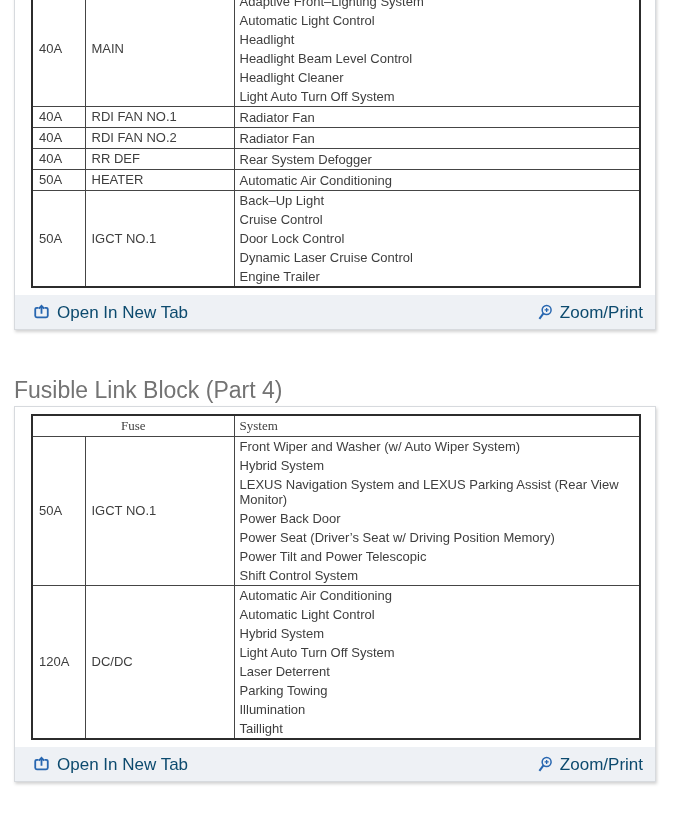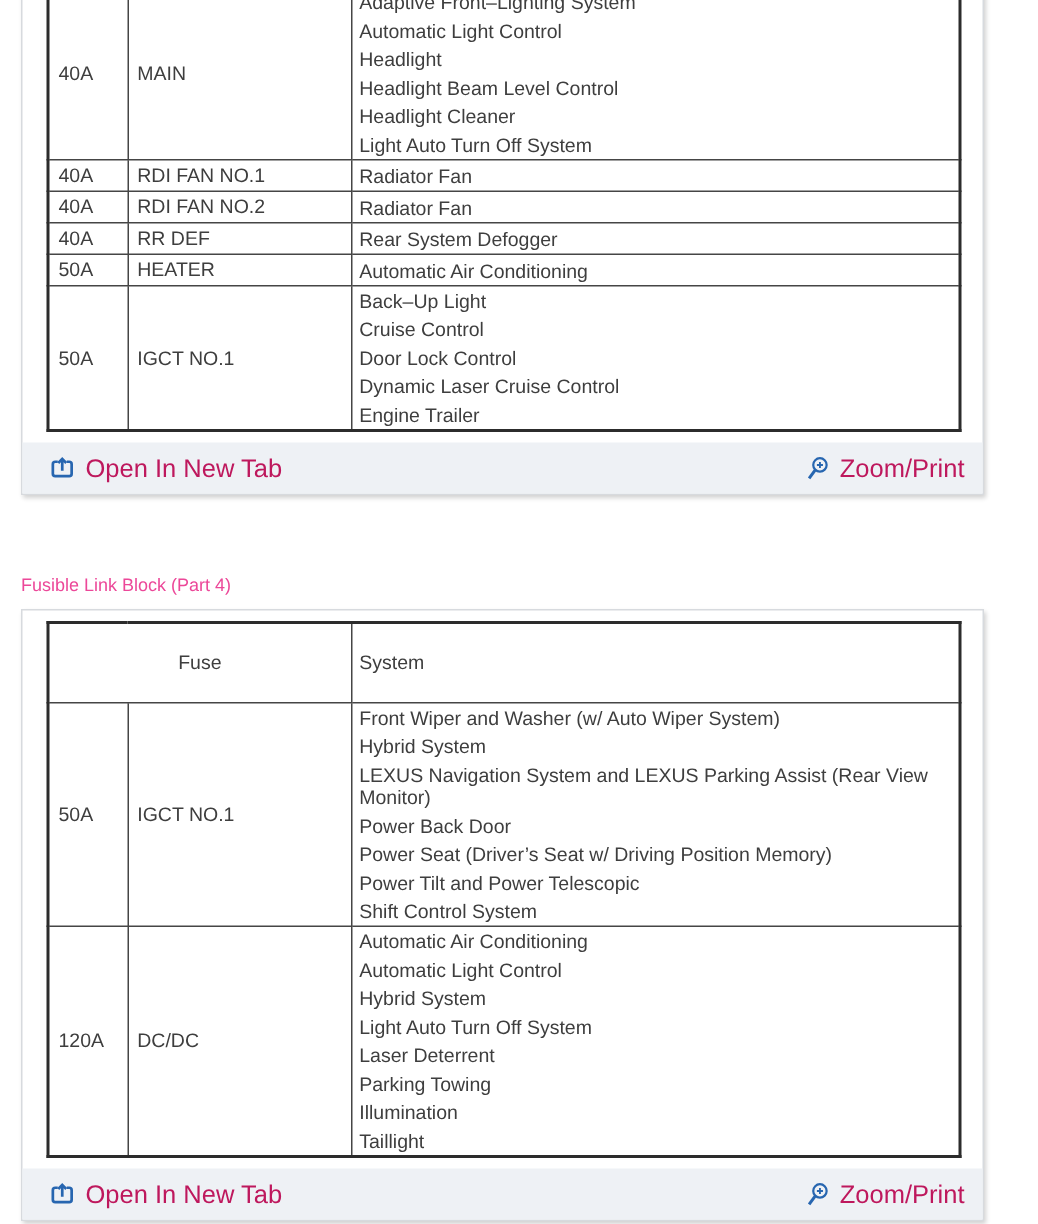--- a/index.html
+++ b/index.html
@@ -30,48 +30,48 @@
     border:2px solid #2c2c2c;
   }
   .fuse-table col.c-amp  { width:53px; }
   .fuse-table col.c-name { width:149px; }
   .fuse-table th, .fuse-table td {
     border:1px solid #454545;
     font-size:13px; color:#3e3e3e;
     font-weight:400;
   }
   .fuse-table th {
-    padding:18px 5px; line-height:16px; text-align:left;
+    padding:2px 5px; line-height:16px; text-align:left;font-family:Liberation Serif, serif;
   }
   th.th-fuse { text-align:center; }
   td.amp-cell, td.name-cell {
     vertical-align:middle;
     padding:2px 4px 2px 6px; line-height:16px;
     white-space:nowrap;
   }
   td.sys-cell { vertical-align:middle; padding:2px 6px 2px 5px; }
   td.sys-cell p { margin:0 0 4px 0; line-height:15px; }
   td.sys-cell p:last-child { margin-bottom:0; }
 
   .panel-footer {
     height:34px;
     background:#eef1f5;
     display:flex; align-items:center; justify-content:space-between;
     padding:0 12px 0 18px;
   }
   .doc-link {
     display:flex; align-items:center; gap:7px;
-    color:#be185d; font-size:17px; line-height:17px;
+    color:#0c4a6e; font-size:17px; line-height:17px;
     text-decoration:none; cursor:pointer; white-space:nowrap;
   }
   .doc-link svg { display:block; }
 
   .section-heading {
     position:absolute; left:14px; top:380px;
-    font-size:12px; line-height:20px; color:#ec4899;
+    font-size:23px; line-height:20px; color:#737373;
     font-weight:400;
   }
 </style>
 </head>
 <body>
 
 <div class="panel" id="panel-1">
   <div class="table-wrap">
     <table class="fuse-table">
       <colgroup>

